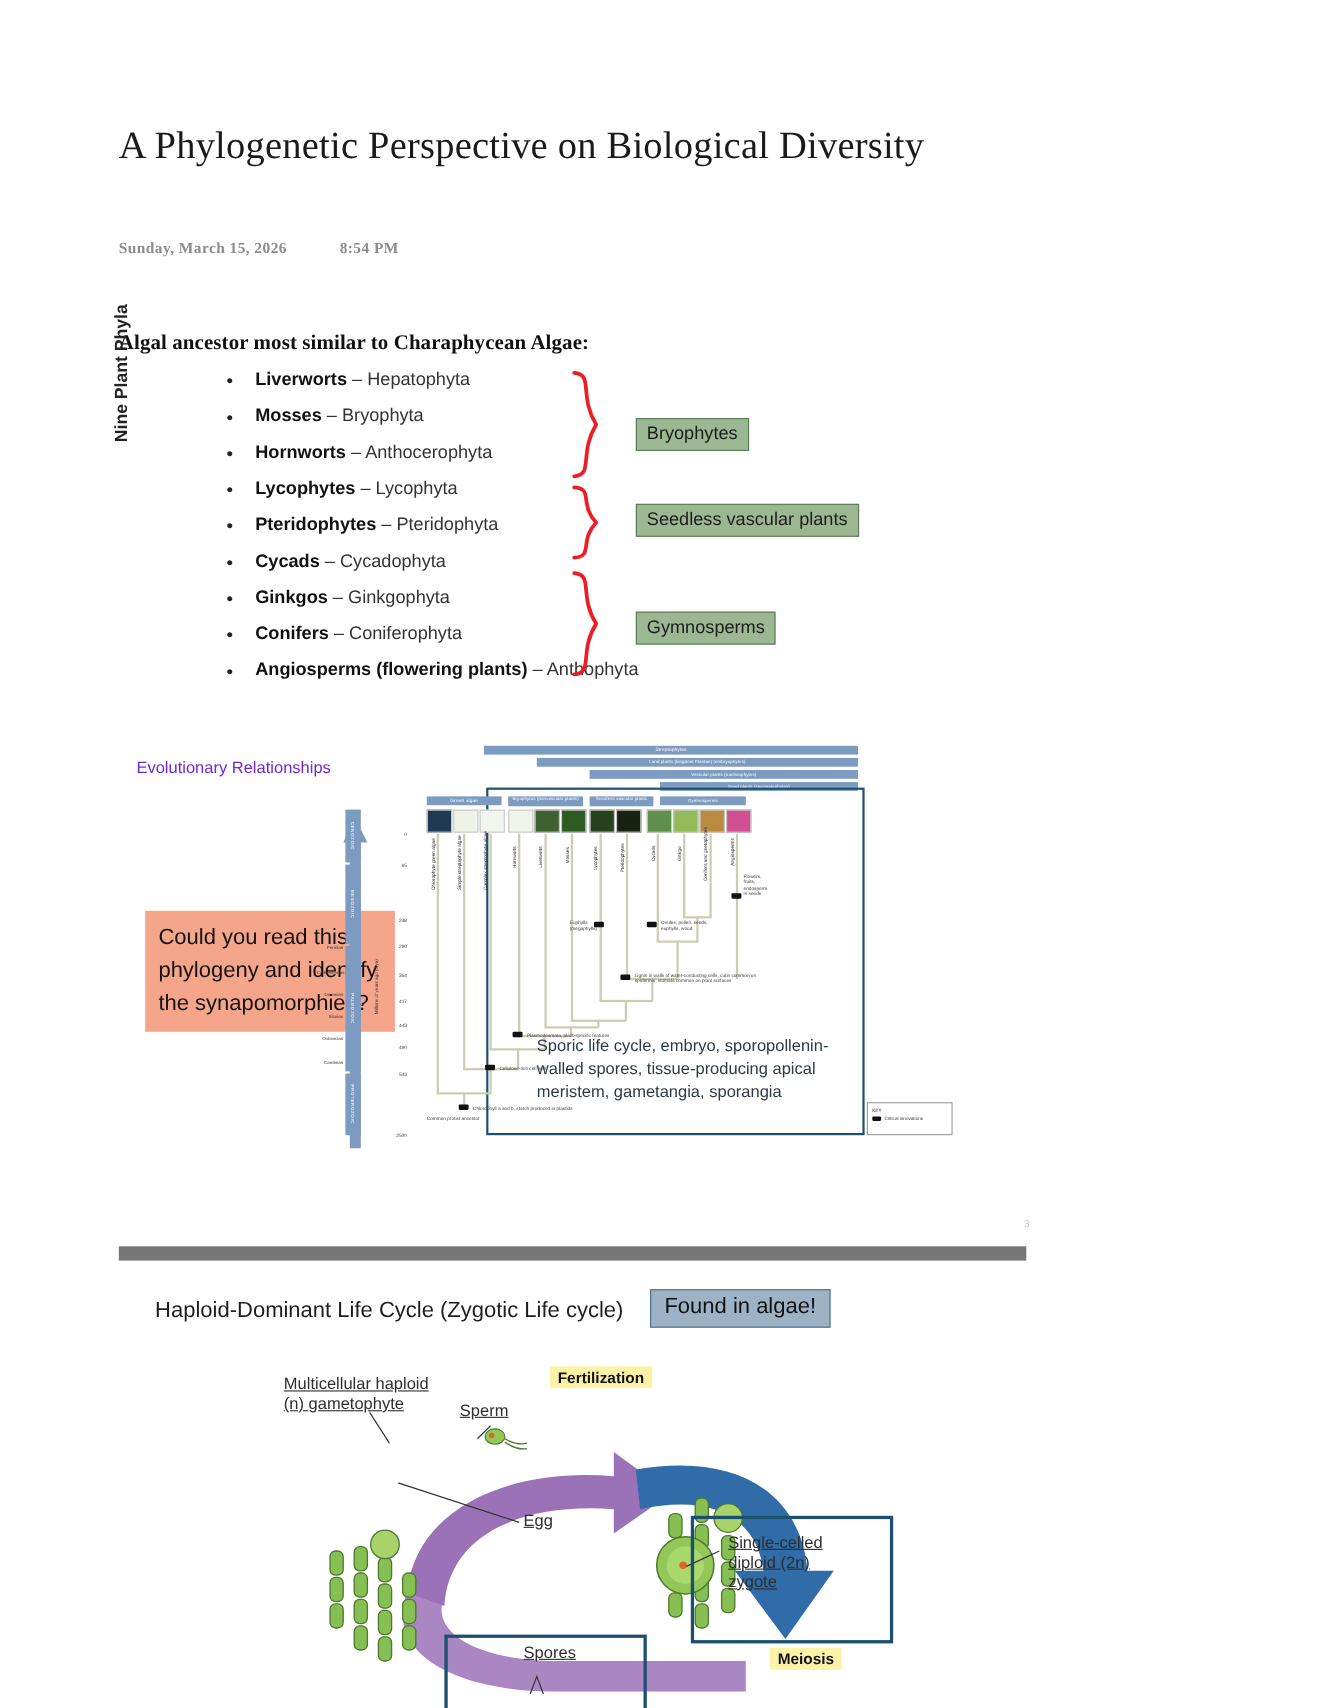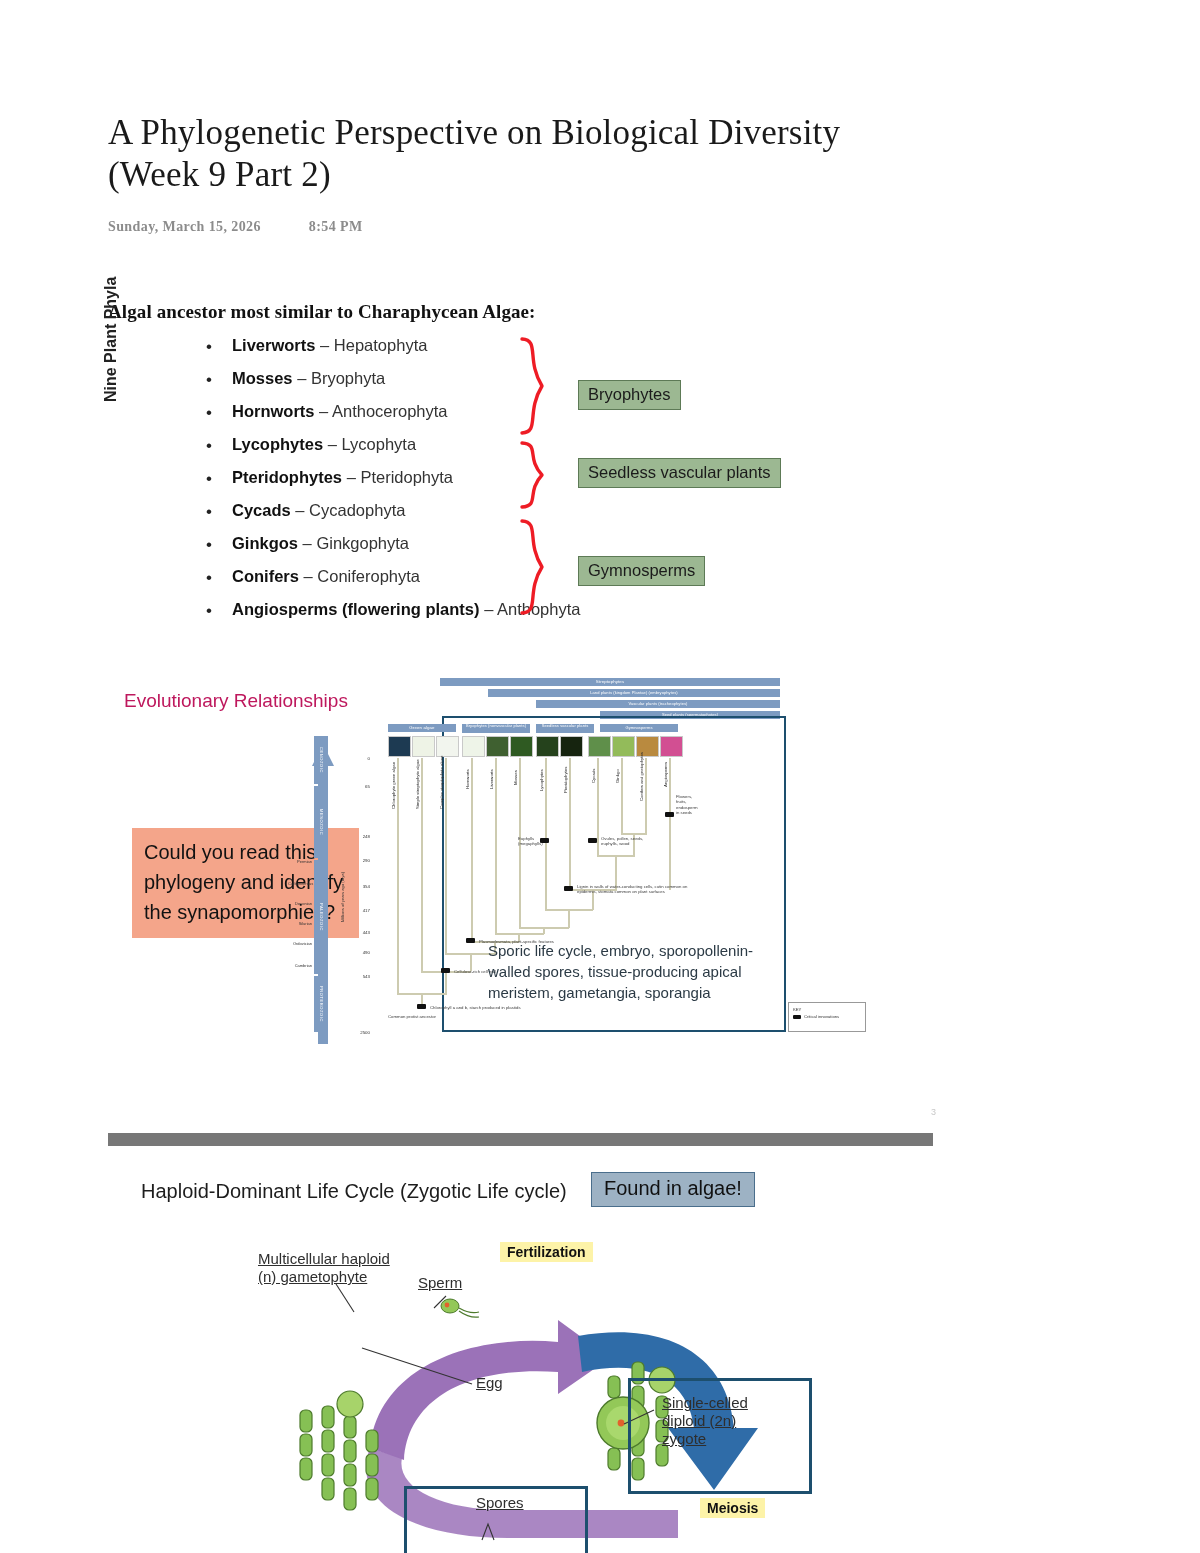--- a/index.html
+++ b/index.html
@@ -36,21 +36,21 @@
   
   .brace{position:absolute;stroke:#ee1c25;stroke-width:3.4;fill:none;
     stroke-linecap:round;stroke-linejoin:round;}
 
   
   .gbox{position:absolute;background:#9cb892;border:1px solid #5d7a56;
     font-size:16.5px;color:#1b1b1b;padding:4px 9px 5px 9px;white-space:nowrap;}
 
   
   .slide1{position:absolute;left:108px;top:660px;width:852px;height:470px;background:#fff;}
-  .slide1-title{position:absolute;left:16px;top:30px;font-size:19px;color:#be185d;text-align:right;}
+  .slide1-title{position:absolute;left:16px;top:30px;font-size:15px;color:#6d28d9;text-align:right;}
   .orange-box{position:absolute;left:24px;top:168px;width:205px;background:#f4a58a;
     font-size:20px;line-height:30px;color:#121212;padding:9px 10px 11px 12px;}
 
   
   .phylo{position:absolute;left:276px;top:12px;width:576px;height:408px;}
   .bar{position:absolute;background:#7d9bc1;color:#fff;font-size:4.4px;
     text-align:center;letter-spacing:.1px;line-height:7px;overflow:hidden;}
   .bar.sm{font-size:4px;}
   .navy-box{position:absolute;border:2.4px solid #1d4f6e;}
   .thumb{position:absolute;width:21px;height:19px;border:0.7px solid #c9c9c9;}
@@ -89,21 +89,20 @@
     color:#111;padding:2px 7px;white-space:nowrap;}
   .lc-navy{position:absolute;border:3px solid #1d4f6e;background:#fff;}
 </style>
 </head>
 <body>
 
 <div class="page">
 
   <div class="doc-title">
     <div>A Phylogenetic Perspective on Biological Diversity</div>
-    <div>(Week 9 Part 2)</div>
   </div>
   <div class="doc-meta">
     <span>Sunday, March 15, 2026</span>
     <span class="dm-time">8:54 PM</span>
   </div>
 
   <div class="sec-head">Algal ancestor most similar to Charaphycean Algae:</div>
 
   <div class="phyla-block">
 

